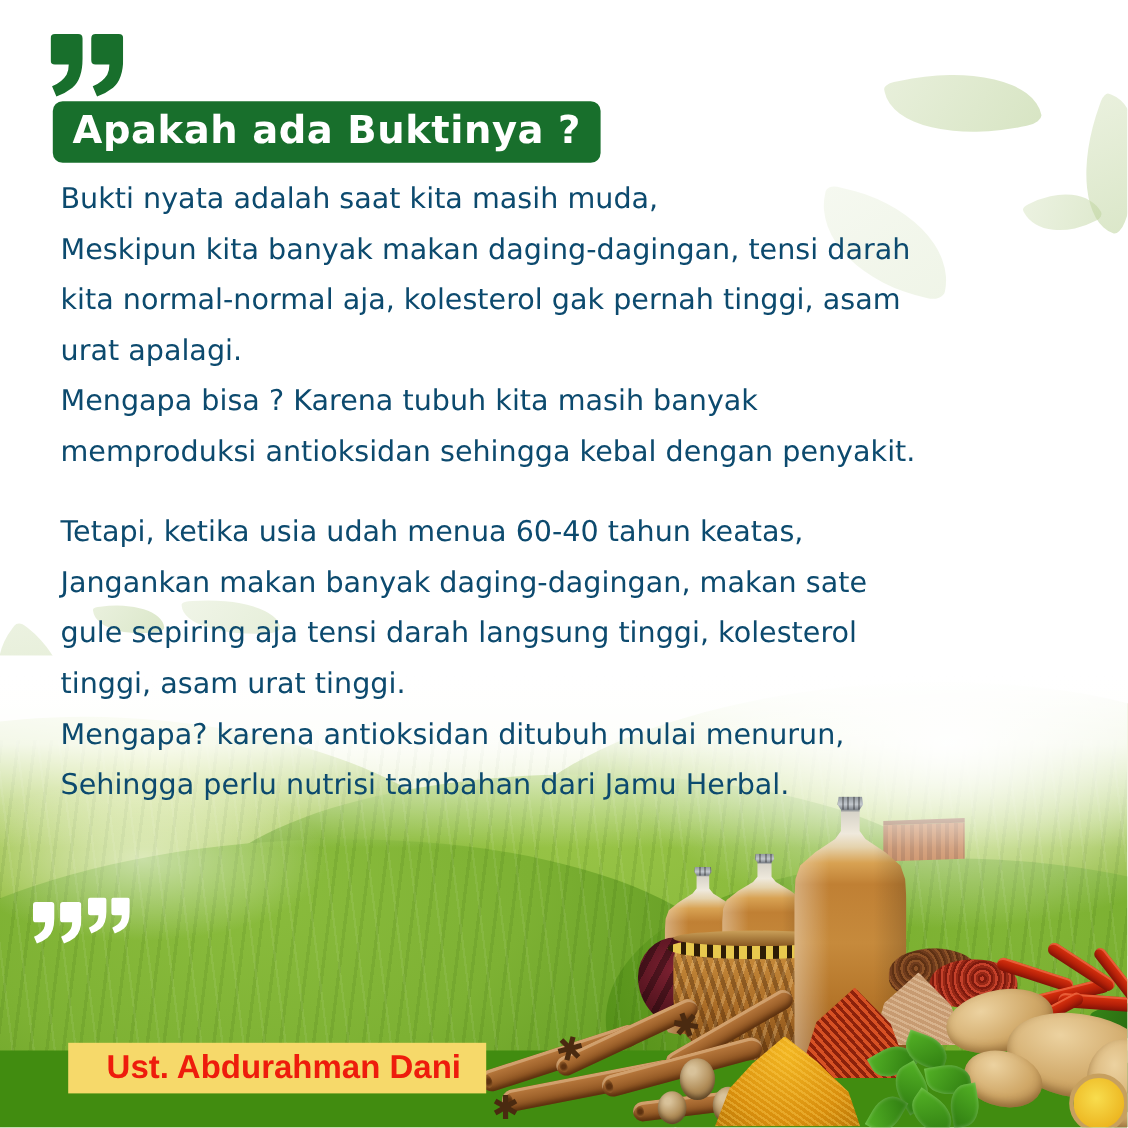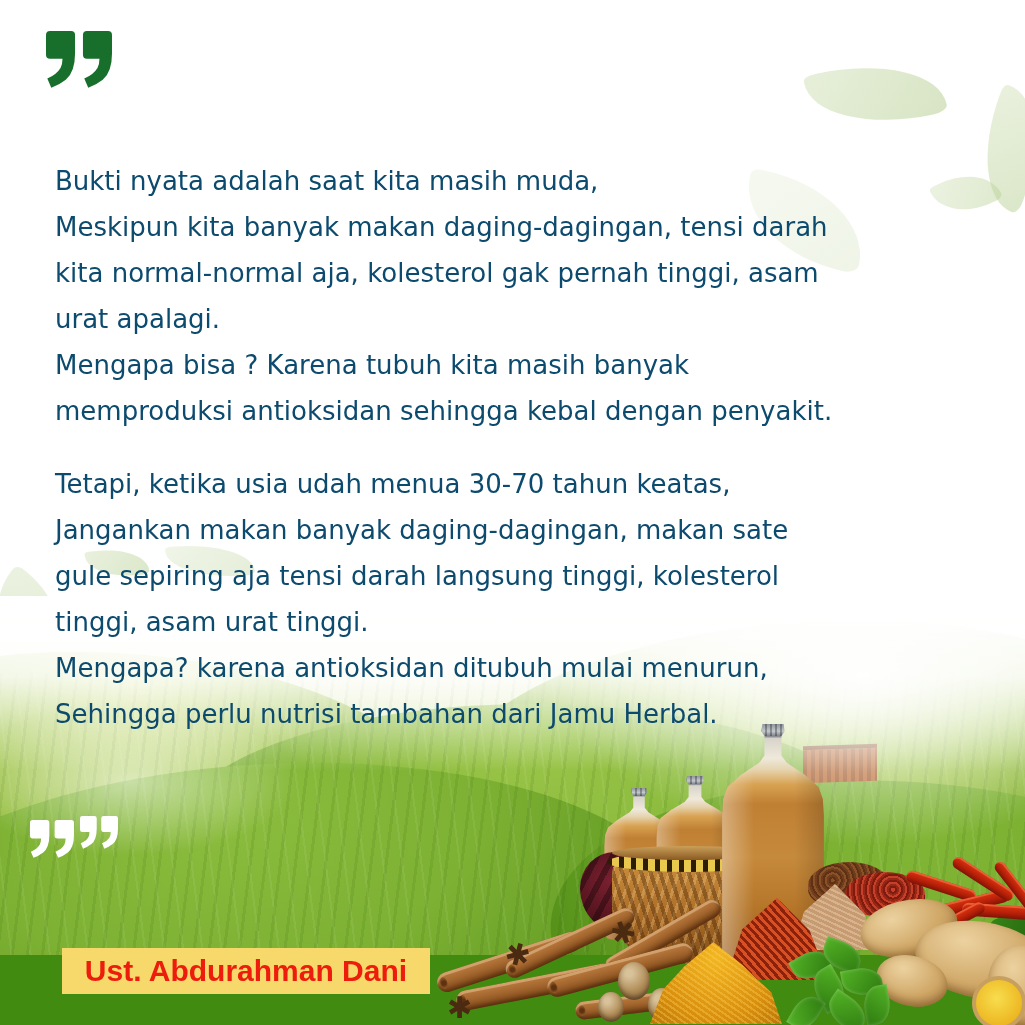--- a/index.html
+++ b/index.html
@@ -177,21 +177,21 @@
   
   .qbox{position:absolute;left:30px;top:816px;width:560px;z-index:10;
     font-family:"Liberation Sans","DejaVu Sans",sans-serif;}
   .qopen{position:absolute;left:0;top:4px;width:44px;height:40px;}
   .qtext-wrap{margin-left:42px;font-size:27px;font-weight:bold;color:#ffffff;line-height:35px;}
   .qtext{white-space:pre-line;background:rgba(25,66,24,.55);
     padding:2px 10px;-webkit-box-decoration-break:clone;box-decoration-break:clone;}
   .qclose{display:inline-block;width:38px;height:33px;margin-left:8px;vertical-align:-3px;}
   .author{position:absolute;left:62px;top:948px;width:368px;height:46px;z-index:11;
     background:#f6d96a;color:#ee1c0c;font-weight:bold;font-size:30px;line-height:46px;
-    text-align:center;font-family:"Liberation Sans","DejaVu Sans",sans-serif;}
+    text-align:center;font-family:"Liberation Sans","DejaVu Sans",sans-serif;padding-left:12px;}
 </style>
 </head>
 <body>
 
 <div class="poster">
 
   <div class="leaf l1"></div>
   <div class="leaf l2"></div>
   <div class="leaf l3"></div>
   <div class="leaf l4"></div>
@@ -199,28 +199,29 @@
   <div class="leaf l6"></div>
   <div class="leaf l7"></div>
   <div class="leaf l8"></div>
 
   <div class="hq">
     <svg viewBox="0 0 100 88" xmlns="http://www.w3.org/2000/svg">
       <path fill="#186f2c" d="M6 0 H38 Q44 0 44 6 V34 Q44 62 30 74 Q20 82 8 86 L2 72 Q16 66 22 56 Q25 50 25 42 H6 Q0 42 0 36 V6 Q0 0 6 0 Z"></path>
       <path fill="#186f2c" d="M62 0 H94 Q100 0 100 6 V34 Q100 62 86 74 Q76 82 64 86 L58 72 Q72 66 78 56 Q81 50 81 42 H62 Q56 42 56 36 V6 Q56 0 62 0 Z"></path>
     </svg>
   </div>
+  <div class="banner">Apakah ada Buktinya ?</div>
 
   <div class="para p1">Bukti nyata adalah saat kita masih muda,
 Meskipun kita banyak makan daging-dagingan, tensi darah
 kita normal-normal aja, kolesterol gak pernah tinggi, asam
 urat apalagi.
 Mengapa bisa ? Karena tubuh kita masih banyak
 memproduksi antioksidan sehingga kebal dengan penyakit.</div>
-  <div class="para p2">Tetapi, ketika usia udah menua 30-70 tahun keatas,
+  <div class="para p2">Tetapi, ketika usia udah menua 60-40 tahun keatas,
 Jangankan makan banyak daging-dagingan, makan sate
 gule sepiring aja tensi darah langsung tinggi, kolesterol
 tinggi, asam urat tinggi.
 Mengapa? karena antioksidan ditubuh mulai menurun,
 Sehingga perlu nutrisi tambahan dari Jamu Herbal.</div>
 
   <div class="photo">
     <div class="hill h1"></div>
     <div class="hill h2"></div>
     <div class="hill h3"></div>

